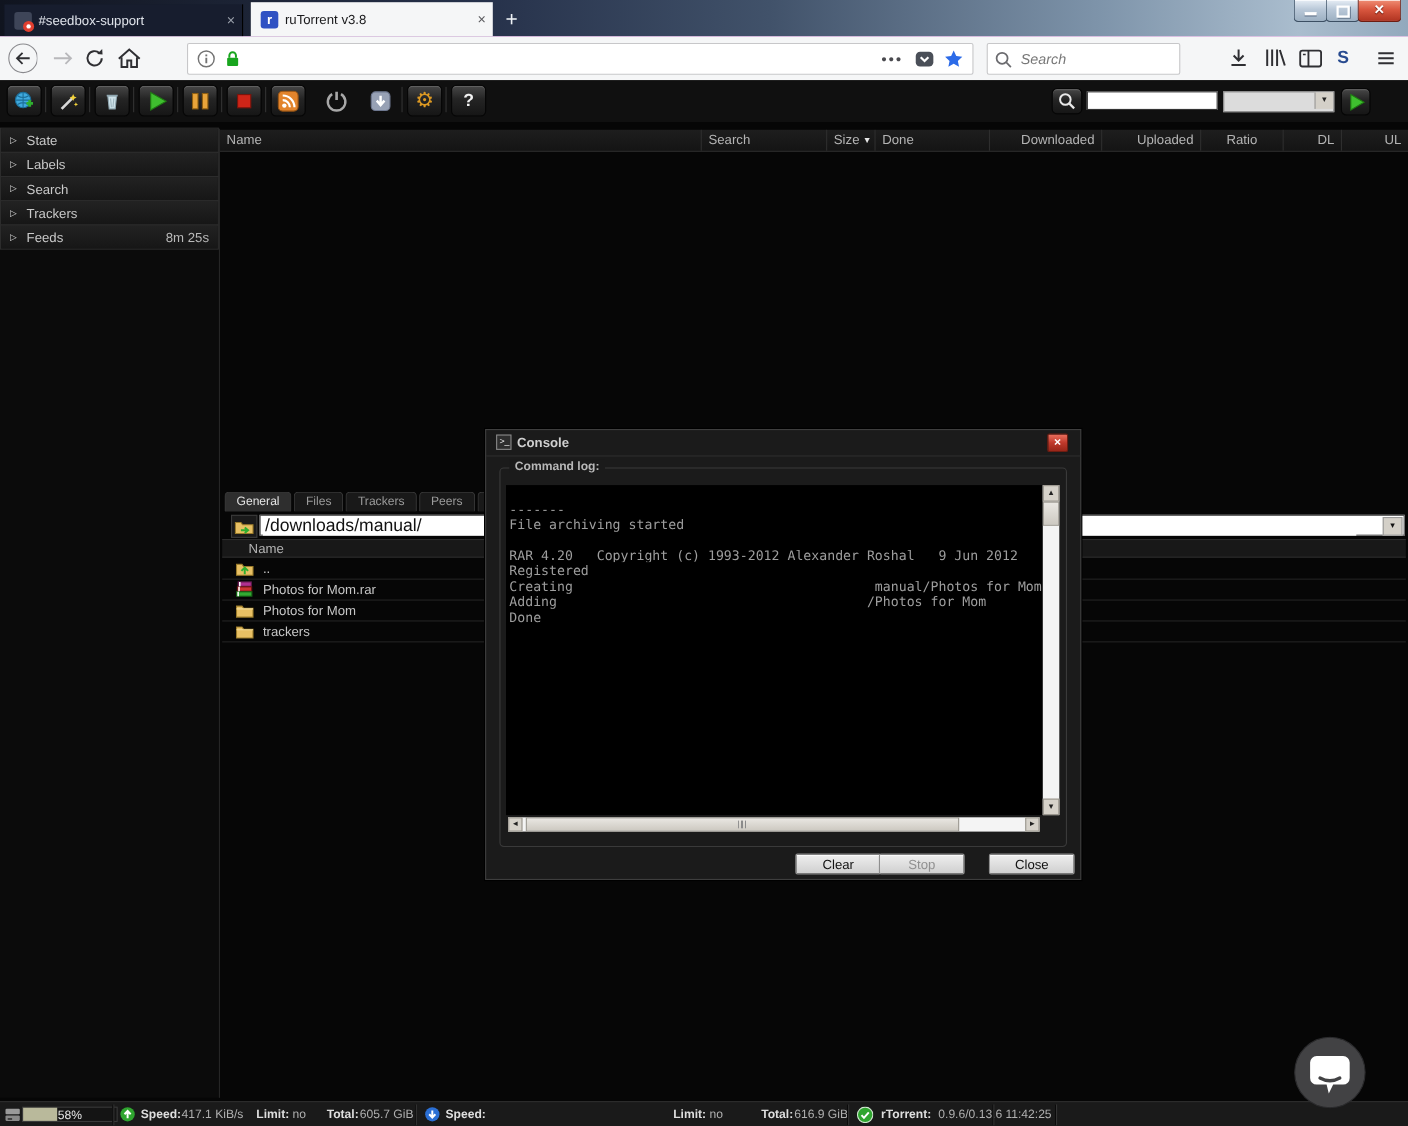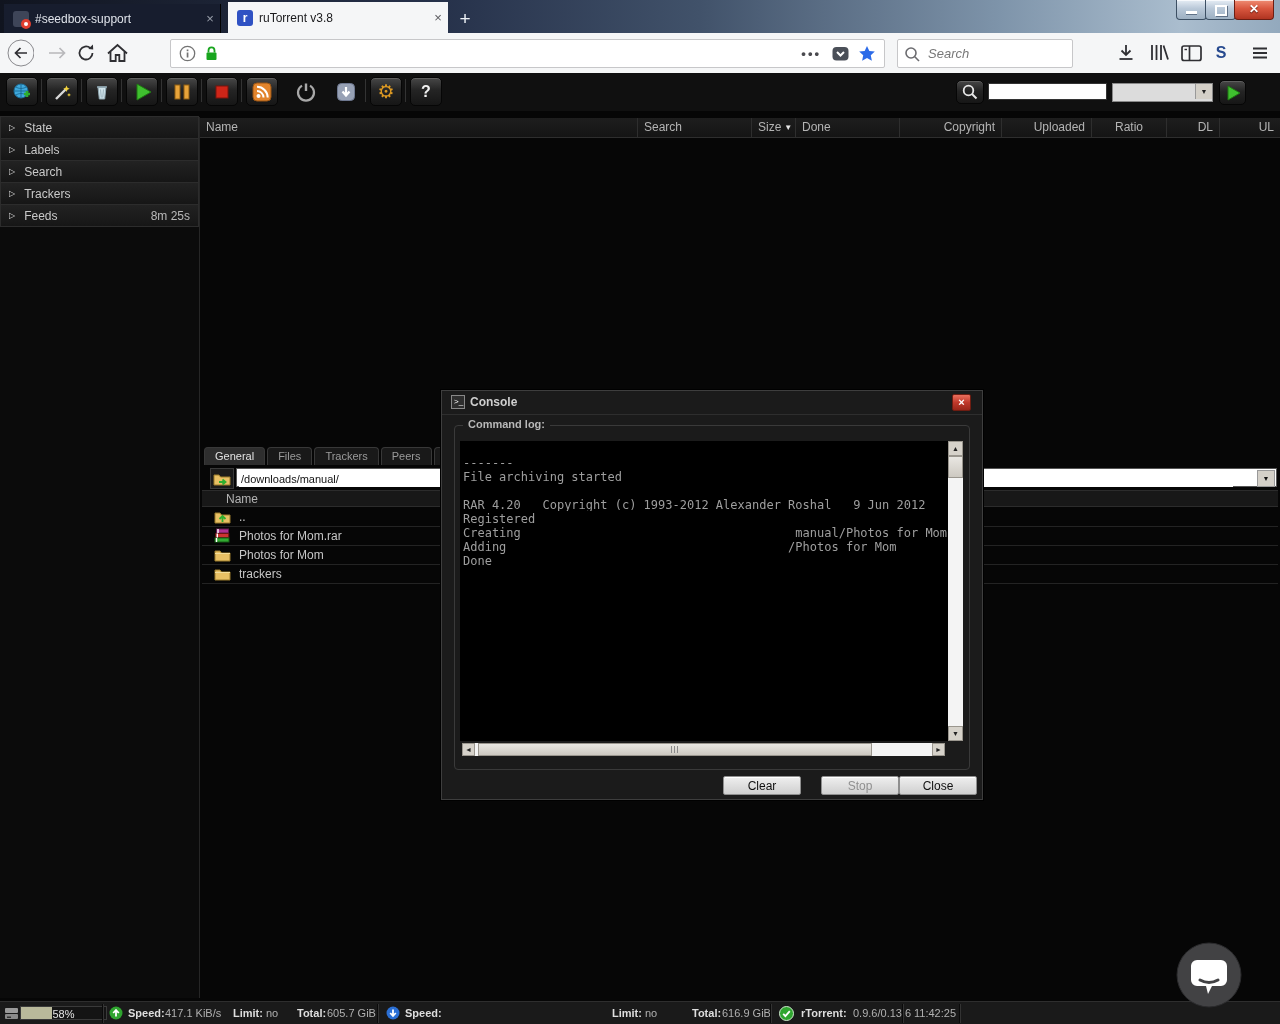--- a/index.html
+++ b/index.html
@@ -72,21 +72,21 @@
   .sortind{font-size:8px;color:#e8e8e8;margin-left:3px;vertical-align:1px;}
 
   
   .bp-tabs{left:204px;top:374px;display:flex;gap:2px;}
   .bp-tab{height:17px;line-height:17px;padding:0 10px;font-size:11px;color:#9a9a9a;
           background:#191919;border:1px solid #383838;border-bottom:none;border-radius:4px 4px 0 0;}
   .bp-tab.active{background:#2e2e2e;color:#e2e2e2;}
   .bp-tab.clipped{padding:0 18px 0 6px;}
   .folder-btn{left:210px;top:395px;width:22px;height:19px;border:1px solid #3a3a3a;background:#1a1a1a;display:flex;align-items:center;justify-content:center;}
   .path-combo{left:236px;top:395px;width:1041px;height:19px;background:#fff;border:1px solid #555;box-sizing:border-box;}
-  .path-combo input{position:absolute;left:2px;top:1px;width:990px;height:15px;border:none;outline:none;font-size:11px;color:#111;font-family:"Liberation Sans",sans-serif;}
+  .path-combo input{position:absolute;left:2px;top:1px;width:990px;height:15px;border:none;outline:none;font-size:16px;color:#111;font-family:"Liberation Sans",sans-serif;}
   .combo-arrow{position:absolute;right:1px;top:1px;width:16px;height:15px;background:#d4d0c8;border:1px solid #999;font-size:7px;line-height:15px;text-align:center;color:#111;}
   .file-head{left:202px;top:417px;width:1076px;height:17px;line-height:17px;background:#181818;border-top:1px solid #2c2c2c;border-bottom:1px solid #2c2c2c;font-size:12px;color:#b4b4b4;padding-left:24px;box-sizing:border-box;}
   .file-row{left:202px;width:1076px;height:19px;display:flex;align-items:center;border-bottom:1px solid #232323;font-size:12px;color:#c6c6c6;}
   .file-row .ficon{margin-left:12px;width:17px;display:flex;}
   .file-row .fname{margin-left:8px;}
 
   
   .console{left:441px;top:317px;width:540px;height:408px;background:#1b1b1b;border:1px solid #3e3e3e;box-shadow:0 0 0 1px #000;z-index:50;}
   .c-titlebar{position:absolute;left:0;top:0;width:100%;height:23px;border-bottom:1px solid #2e2e2e;}
   .c-icon{position:absolute;left:9px;top:4px;width:14px;height:14px;background:#2e2e2e;border:1px solid #888;color:#fff;font-size:8px;line-height:12px;padding-left:2px;box-sizing:border-box;}
@@ -358,21 +358,21 @@
         <span>Feeds</span>
         <span class="side-badge">8m 25s</span>
       </div>
     </div>
 
     <div class="abs t-header">
       <div class="th" style="width:438px">Name</div>
       <div class="th" style="width:114px">Search</div>
       <div class="th th-right" style="width:44px"><span>Size</span><span class="sortind">▼</span></div>
       <div class="th" style="width:104px">Done</div>
-      <div class="th th-right" style="width:102px">Copyright</div>
+      <div class="th th-right" style="width:102px">Downloaded</div>
       <div class="th th-right" style="width:90px">Uploaded</div>
       <div class="th th-center" style="width:75px">Ratio</div>
       <div class="th th-right" style="width:53px">DL</div>
       <div class="th th-right" style="width:60px;border-right:none">UL</div>
     </div>
 
     <div class="abs bp-tabs">
       <div class="bp-tab active">General</div>
       <div class="bp-tab">Files</div>
       <div class="bp-tab">Trackers</div>
@@ -462,21 +462,21 @@
         <div class="hscroll">
           <span class="sbtn" style="left:0;top:0;width:13px;height:13px;font-size:7px;line-height:12px">◄</span>
           <span class="sthumb" style="left:16px;top:0;width:394px;height:13px">
               <span class="hgrip"></span>
             </span>
           <span class="sbtn" style="right:0;top:0;width:13px;height:13px;font-size:7px;line-height:12px">►</span>
         </div>
       </div>
       <div class="c-buttons">
         <div class="cbtn" style="left:281px">Clear</div>
-        <div class="cbtn disabled" style="left:379px">Stop</div>
+        <div class="cbtn disabled" style="left:357px">Stop</div>
         <div class="cbtn" style="left:457px">Close</div>
       </div>
     </div>
 
     <div class="abs statusbar">
       <span class="sb" style="left:4px;top:4px">
         <svg width="15" height="14">
             <rect x="1" y="2" width="13" height="5" rx="1" fill="#9a9a9a"></rect>
             <rect x="1" y="8" width="13" height="5" rx="1" fill="#8a8a8a"></rect>
             <rect x="3" y="10.5" width="4" height="1.5" fill="#333"></rect>

